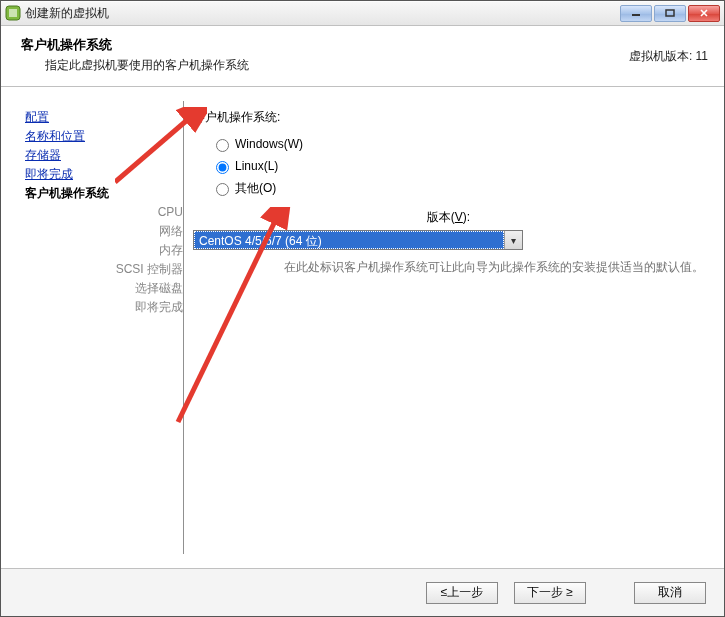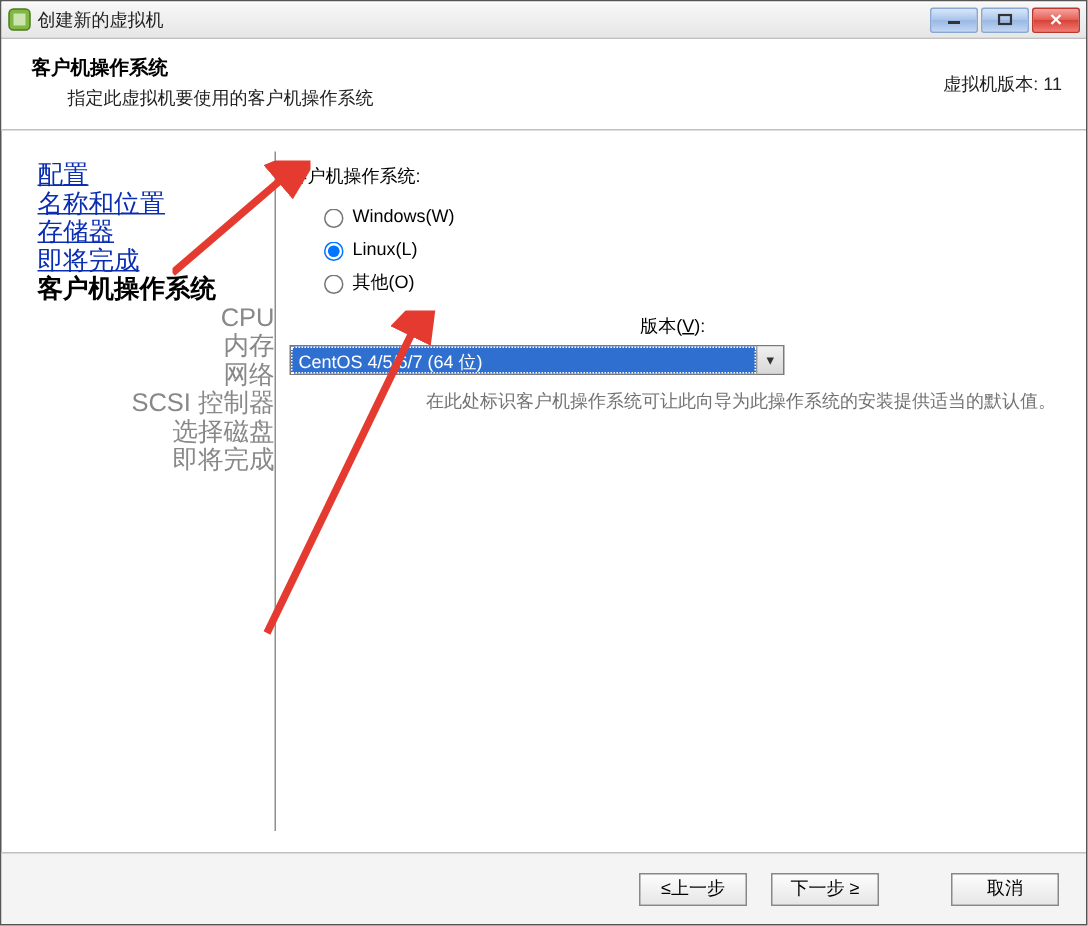--- a/index.html
+++ b/index.html
@@ -93,21 +93,21 @@
   
   .body {
     flex: 1;
     display: flex;
     position: relative;
     overflow: hidden;
   }
   .sidebar {
     width: 182px;
     padding: 22px 0 0 24px;
-    font-size: 17px;
+    font-size: 12px;
     border-right: none;
   }
   .sidebar .step {
     display: block;
     margin-bottom: 3px;
     line-height: 16px;
   }
   .sidebar .link { color: #0a2db1; text-decoration: underline; cursor: pointer; }
   .sidebar .current { color: #000; font-weight: bold; }
   .sidebar .future { color: #888; text-align: right; }
@@ -250,22 +250,22 @@
 
   <div class="body">
 
     <div class="sidebar">
       <span class="step link">配置</span>
       <span class="step link">名称和位置</span>
       <span class="step link">存储器</span>
       <span class="step link">即将完成</span>
       <span class="step current">客户机操作系统</span>
       <span class="step future">CPU</span>
+      <span class="step future">网络</span>
       <span class="step future">内存</span>
-      <span class="step future">网络</span>
       <span class="step future">SCSI 控制器</span>
       <span class="step future">选择磁盘</span>
       <span class="step future">即将完成</span>
     </div>
 
     <div class="divider-outer"></div>
 
     <div class="main">
 
       <div class="section-label">客户机操作系统:</div>

